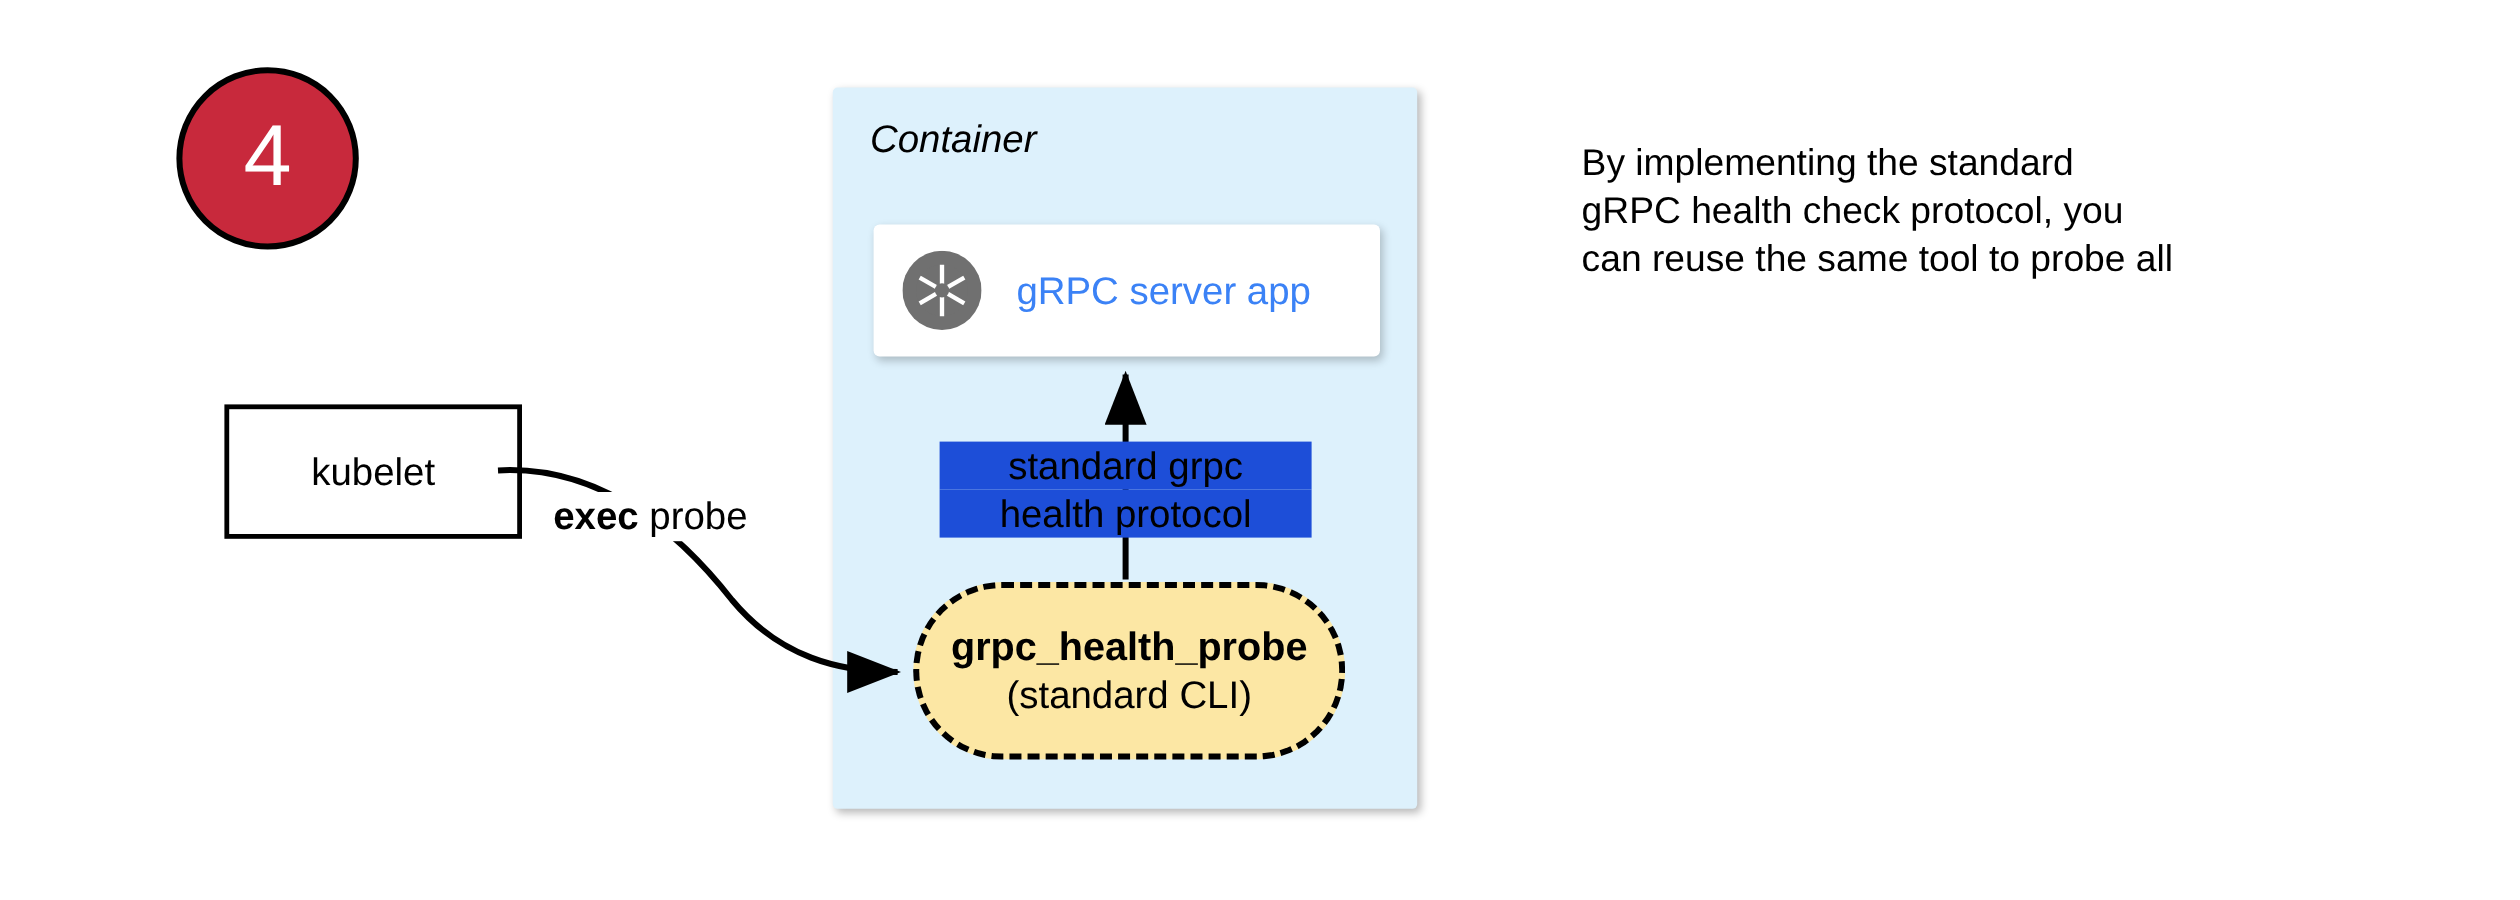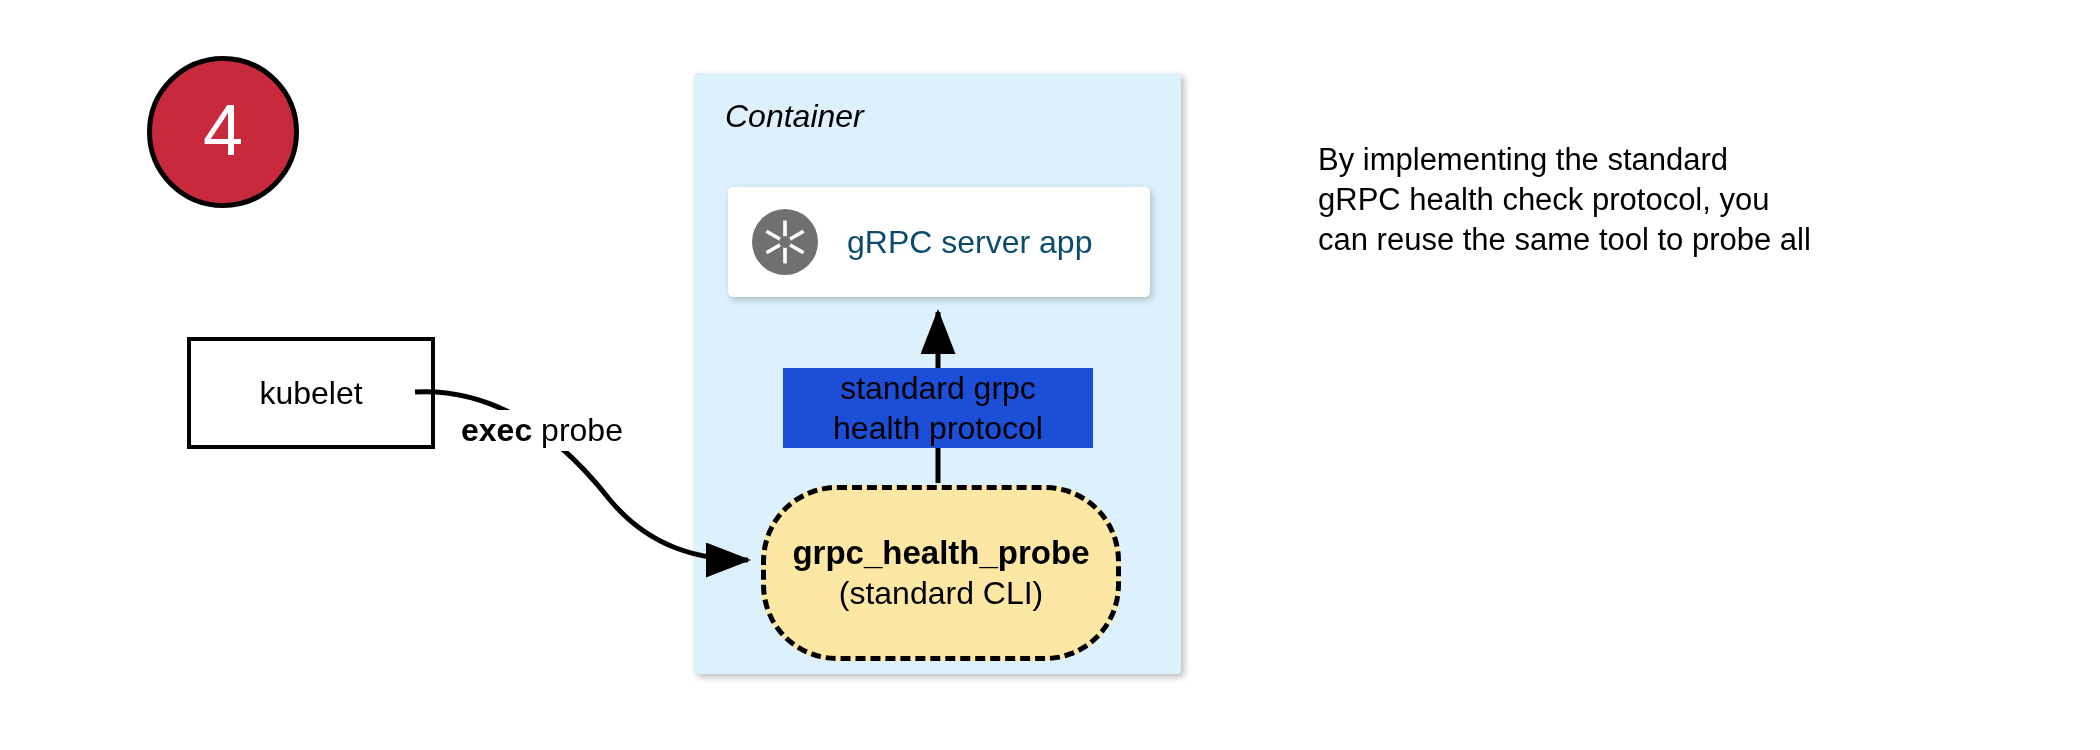--- a/index.html
+++ b/index.html
@@ -77,21 +77,21 @@
   #server-card .icon-wrap {
     margin-left: 24px;
     width: 66px;
     height: 66px;
     flex: 0 0 auto;
     display: block;
   }
   #server-card .card-label {
     margin-left: 29px;
     font-size: 32px;
-    color: #0c4a6e;
+    color: #3b82f6;
     white-space: nowrap;
   }
 
   
   #kubelet-box {
     position: absolute;
     left: 187px;
     top: 337px;
     width: 248px;
     height: 112px;
@@ -133,21 +133,21 @@
     color: #000000;
   }
   #protocol-label span { display: block; background: #1d4ed8; }
 
   
   #probe-pill {
     position: absolute;
     left: 761px;
     top: 485px;
     width: 360px;
-    height: 176px;
+    height: 148px;
     background: #fce7a4;
     border: 5px dashed #000000;
     border-radius: 76px;
     box-sizing: border-box;
     display: flex;
     flex-direction: column;
     align-items: center;
     justify-content: center;
   }
   #probe-pill .pill-title {
@@ -165,21 +165,20 @@
   }
 
   
   #caption {
     position: absolute;
     left: 1318px;
     top: 116px;
     font-size: 31px;
     line-height: 40px;
     color: #000000;
-    margin-top: 24px;
   }
   #caption span { display: block; white-space: nowrap; }
 
   
   #connectors {
     position: absolute;
     left: 0;
     top: 0;
     width: 2100px;
     height: 750px;

